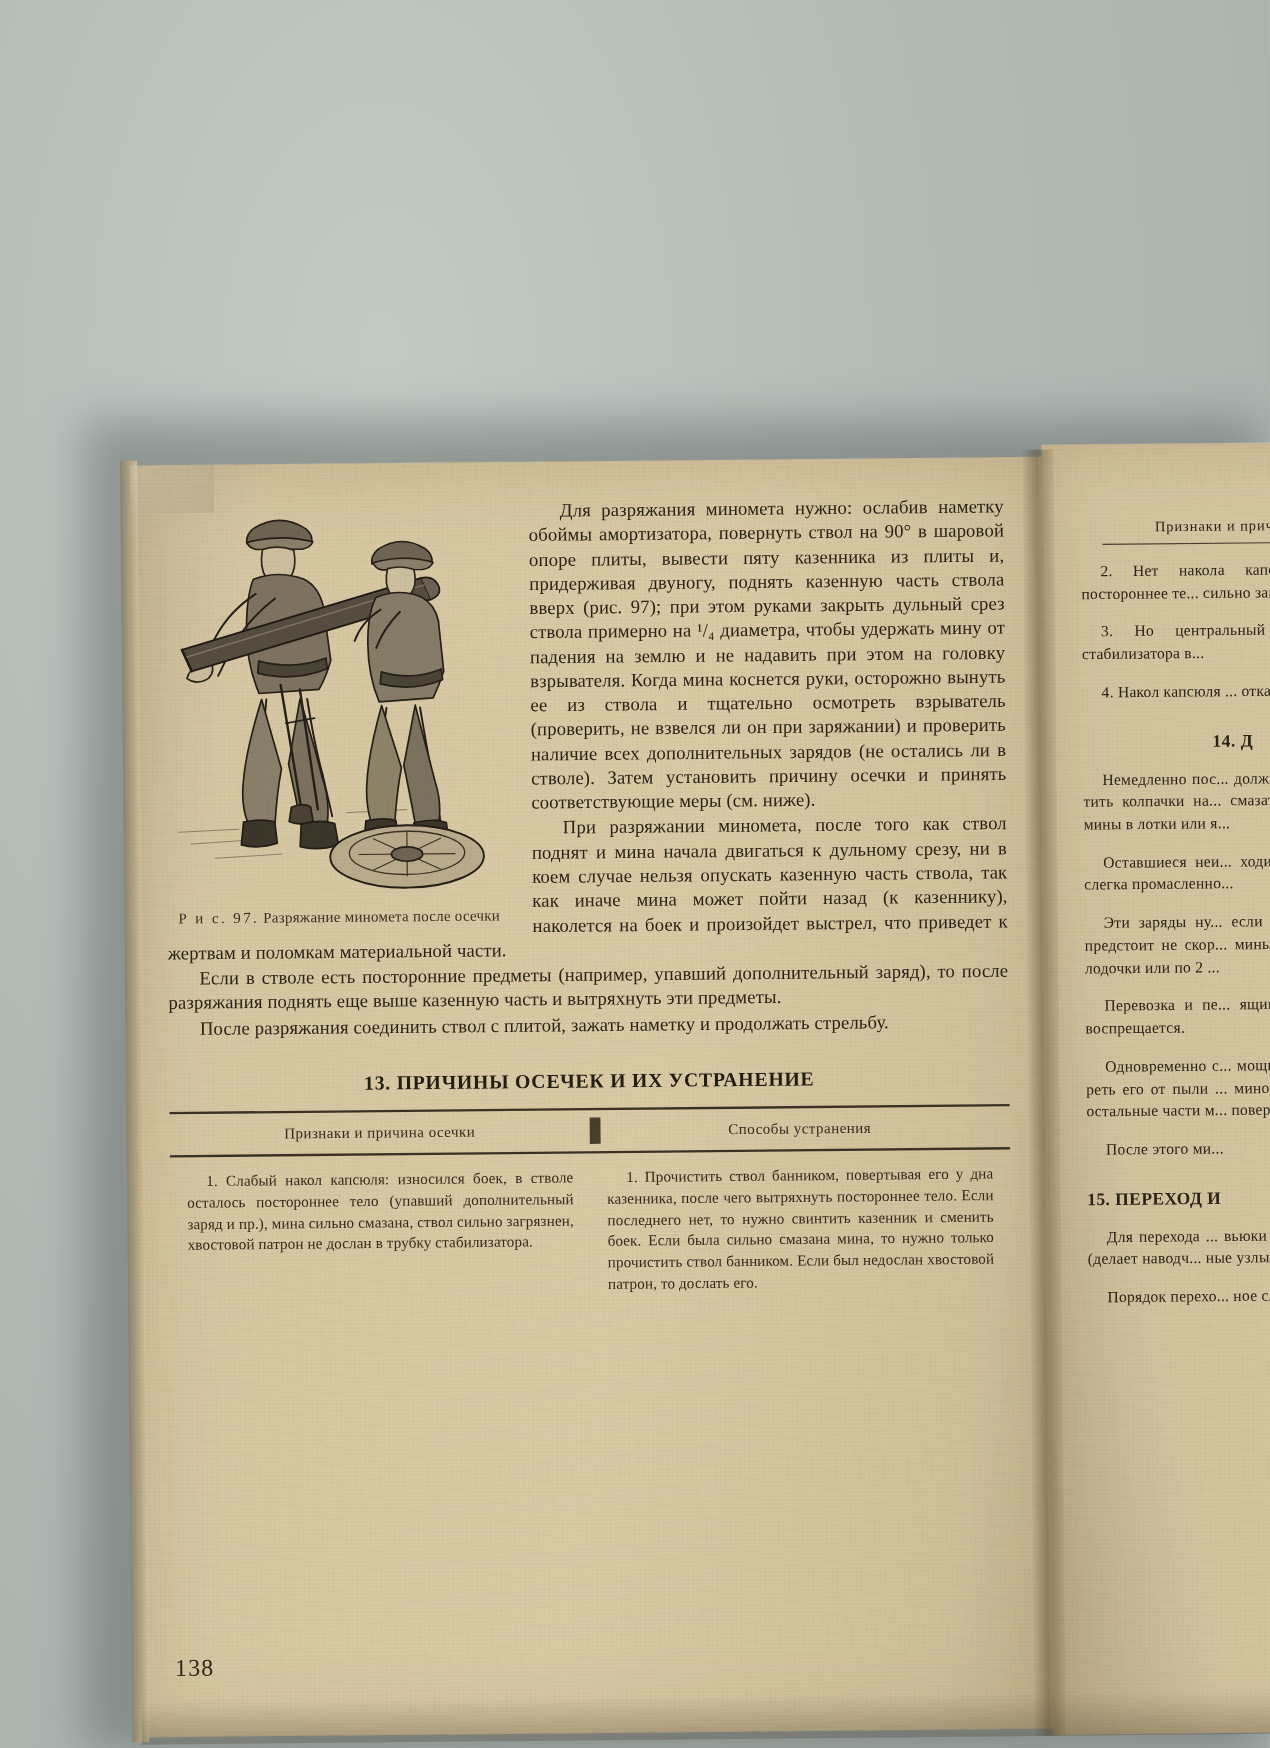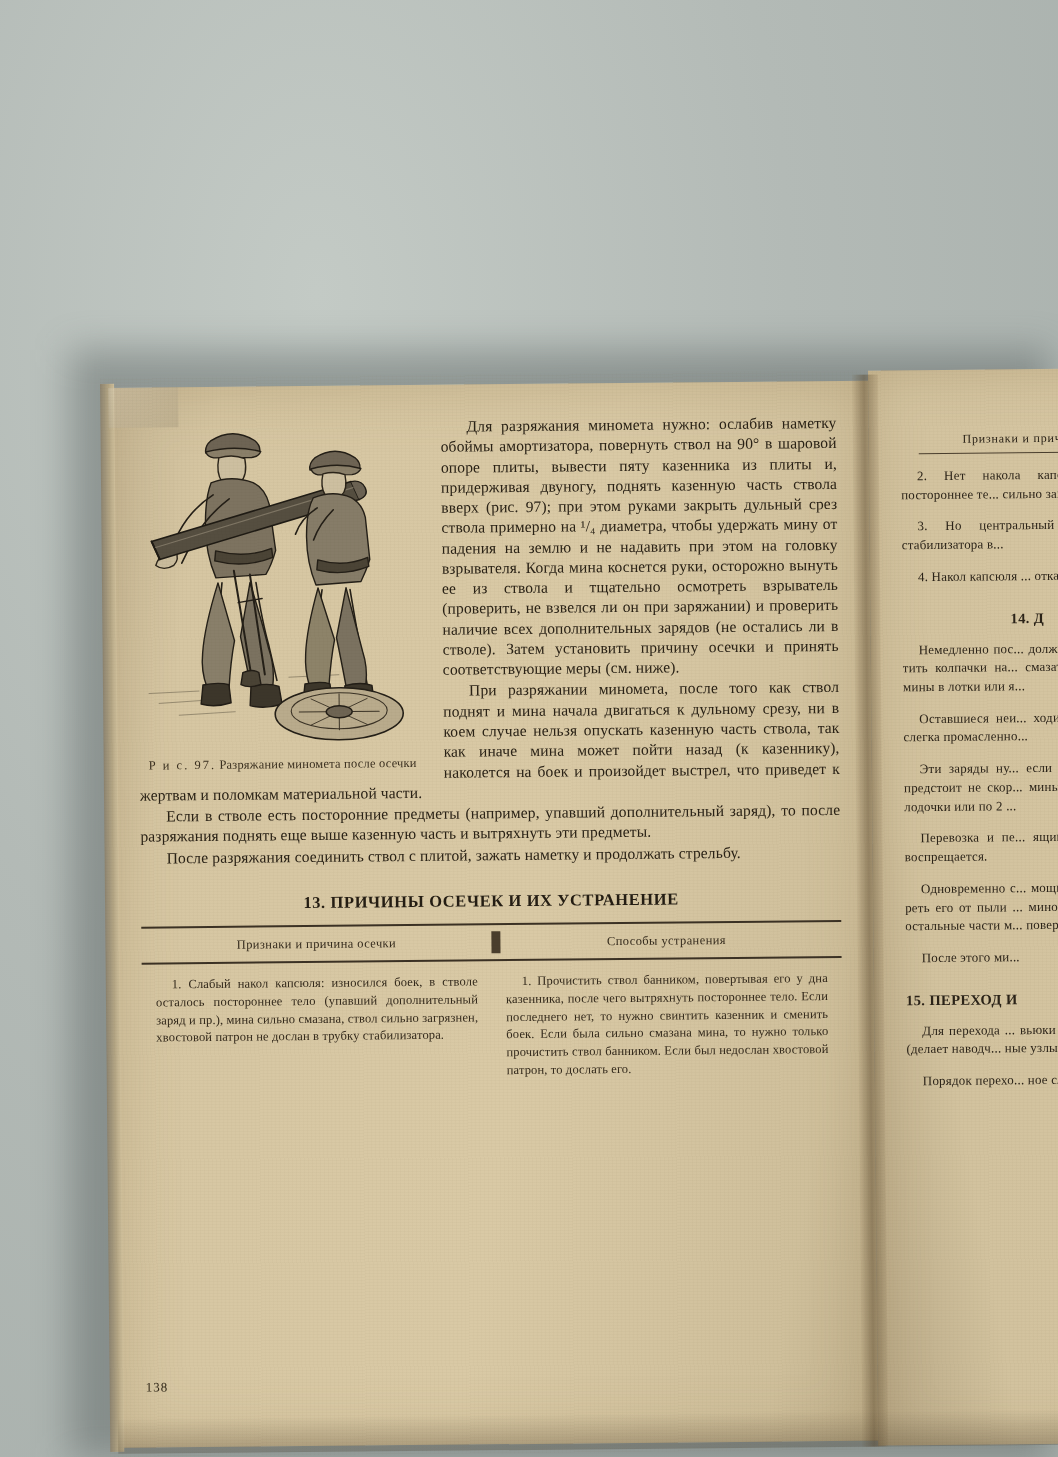--- a/index.html
+++ b/index.html
@@ -202,21 +202,21 @@
     padding: 0 14px;
     text-indent: 16px;
     color: #33291b;
     letter-spacing: 0.1px;
   }
 
   .folio {
     position: absolute;
     left: 36px;
     top: 1002px;
-    font-size: 13px;
+    font-size: 20px;
     letter-spacing: 1px;
     color: #312819;
   }
 
   
   .rcontent {
     position: absolute;
     left: 800px;
     top: 62px;
     width: 250px;

